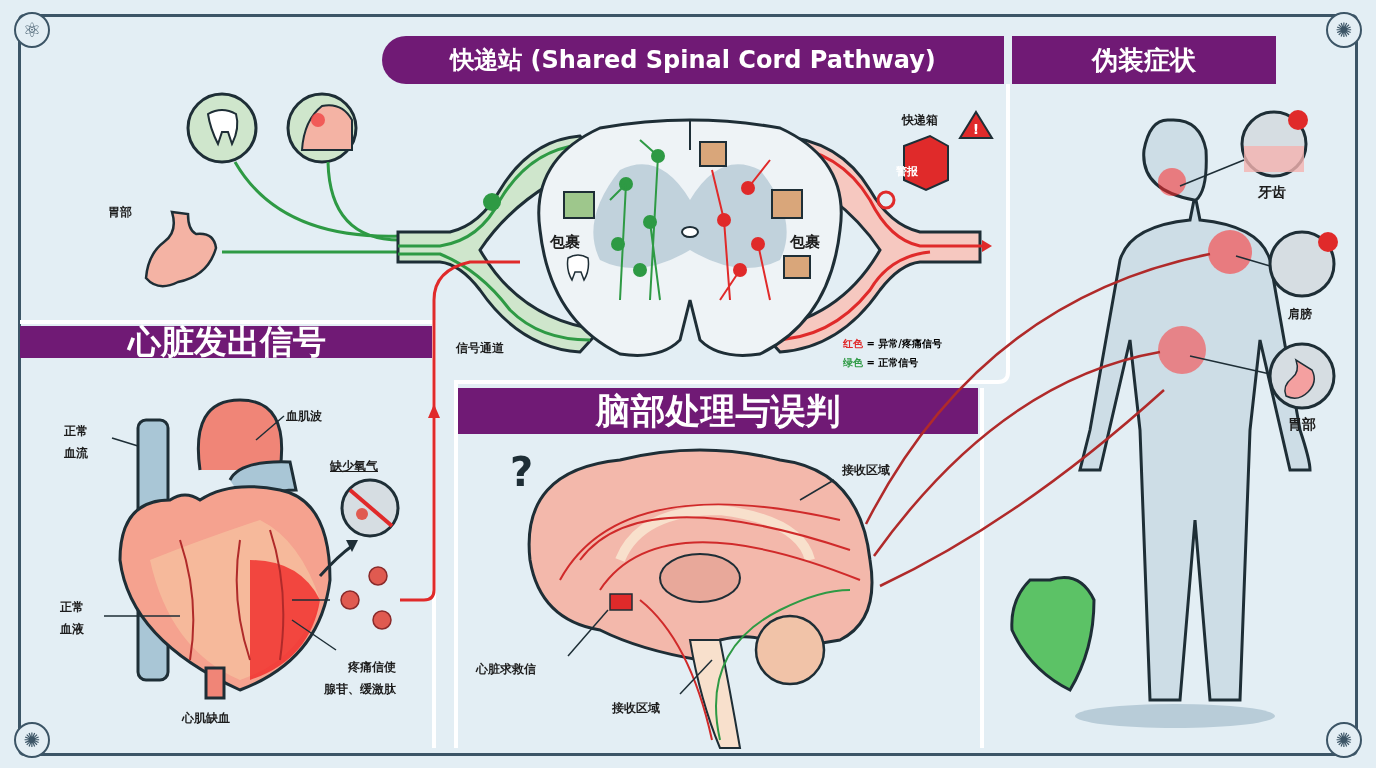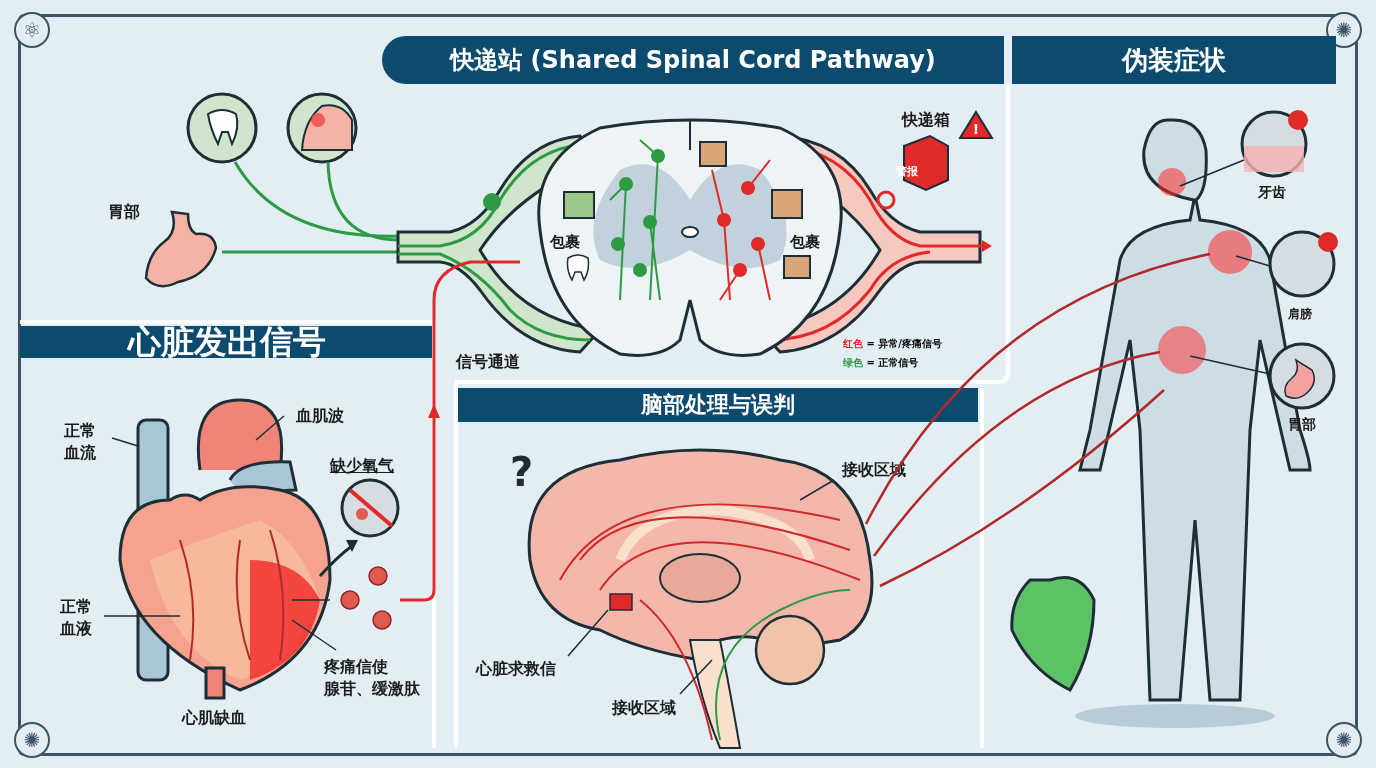--- a/index.html
+++ b/index.html
@@ -1,35 +1,35 @@
 <!DOCTYPE html>
 <html><head>
 <meta charset="utf-8">
 <style>
   html,body{margin:0;padding:0;}
   body{width:1376px;height:768px;background:#e3eef4;font-family:"DejaVu Sans","Liberation Sans",sans-serif;position:relative;overflow:hidden;}
   .frame{position:absolute;left:18px;top:14px;width:1340px;height:742px;border:3px solid #3c5566;border-radius:6px;box-sizing:border-box;}
-  .banner{position:absolute;background:#0c4a6e;color:#fff;font-weight:bold;display:flex;align-items:center;justify-content:center;box-sizing:border-box;}
-  .lbl{position:absolute;font-weight:bold;color:#1c1c1c;font-size:16px;line-height:20px;white-space:nowrap;}
+  .banner{position:absolute;background:#701a75;color:#fff;font-weight:bold;display:flex;align-items:center;justify-content:center;box-sizing:border-box;}
+  .lbl{position:absolute;font-weight:bold;color:#1c1c1c;font-size:12px;line-height:20px;white-space:nowrap;}
   svg.layer{position:absolute;left:0;top:0;}
   .corner{position:absolute;width:36px;height:36px;border:2px solid #3c5566;border-radius:50%;background:#e3eef4;display:flex;align-items:center;justify-content:center;color:#3c5566;font-size:20px;box-sizing:border-box;}
 </style>
 </head>
 <body>
 
 <div class="frame"></div>
 <div class="corner" style="left:14px;top:12px;">⚛</div>
 <div class="corner" style="left:1326px;top:12px;">✺</div>
 <div class="corner" style="left:14px;top:722px;">✺</div>
 <div class="corner" style="left:1326px;top:722px;">✺</div>
 
 <div class="banner" style="left:382px;top:36px;width:622px;height:48px;border-radius:24px 0 0 24px;font-size:24px;">快递站 (Shared Spinal Cord Pathway)</div>
-<div class="banner" style="left:1012px;top:36px;width:324px;height:48px;font-size:26px;">伪装症状</div>
+<div class="banner" style="left:1012px;top:36px;width:264px;height:48px;font-size:26px;">伪装症状</div>
 <div class="banner" style="left:20px;top:326px;width:414px;height:32px;font-size:33px;">心脏发出信号</div>
-<div class="banner" style="left:458px;top:388px;width:520px;height:34px;font-size:22px;">脑部处理与误判</div>
+<div class="banner" style="left:458px;top:388px;width:520px;height:46px;font-size:35px;">脑部处理与误判</div>
 
 <svg class="layer" width="1376" height="768">
   <path d="M1008 84 L1008 372 Q1008 382 998 382 L456 382 L456 748" fill="none" stroke="#ffffff" stroke-width="4"></path>
   <path d="M20 322 L434 322 L434 748" fill="none" stroke="#ffffff" stroke-width="4"></path>
   <path d="M982 388 L982 748" fill="none" stroke="#ffffff" stroke-width="4"></path>
 </svg>
 
 <svg class="layer" width="1376" height="768">
 
   <g>
@@ -108,21 +108,21 @@
 
   <path d="M400 600 L424 600 Q434 600 434 590 L434 300 Q434 270 470 262 L520 262" fill="none" stroke="#e02a2a" stroke-width="3"></path>
   <polygon points="428,418 434,404 440,418" fill="#e02a2a"></polygon>
 </svg>
 
 <div class="lbl" style="left:108px;top:202px;">胃部</div>
 <div class="lbl" style="left:550px;top:232px;font-size:15px;">包裹</div>
 <div class="lbl" style="left:790px;top:232px;font-size:15px;">包裹</div>
 <div class="lbl" style="left:902px;top:110px;">快递箱</div>
 <div class="lbl" style="left:896px;top:162px;font-size:11px;color:#fff;">警报</div>
-<div class="lbl" style="left:456px;top:352px;">信号通道</div>
+<div class="lbl" style="left:456px;top:338px;">信号通道</div>
 
 <div style="position:absolute;left:843px;top:334px;font-size:10px;font-weight:bold;line-height:19px;">
   <div>
     <span style="color:#e02a2a">红色</span><span> = </span><span>异常/疼痛信号</span>
   </div>
   <div>
     <span style="color:#2e9a44">绿色</span><span> = </span><span>正常信号</span>
   </div>
 </div>
 
@@ -157,23 +157,23 @@
   </g>
 </svg>
 <div class="lbl" style="left:64px;top:420px;line-height:22px;">
   <div>正常</div>
   <div>血流</div>
 </div>
 <div class="lbl" style="left:60px;top:596px;line-height:22px;">
   <div>正常</div>
   <div>血液</div>
 </div>
-<div class="lbl" style="left:296px;top:406px;">血肌波</div>
+<div class="lbl" style="left:286px;top:406px;">血肌波</div>
 <div class="lbl" style="left:330px;top:456px;text-decoration:underline;">缺少氧气</div>
-<div class="lbl" style="left:324px;top:656px;text-align:left;line-height:22px;">
+<div class="lbl" style="left:324px;top:656px;text-align:right;line-height:22px;">
   <div>疼痛信使</div>
   <div>腺苷、缓激肽</div>
 </div>
 <div class="lbl" style="left:182px;top:708px;text-align:right;">心肌缺血</div>
 
 <svg class="layer" width="1376" height="768">
   <path d="M530 560 Q520 470 620 460 Q700 440 780 460 Q860 470 870 560 Q880 620 840 640 L780 650 Q760 630 720 640 L700 660 Q640 650 600 630 Q540 620 530 560Z" fill="#f3b8ab" stroke="#1e2e36" stroke-width="3"></path>
   <path d="M620 560 Q640 510 720 510 Q800 520 810 560" fill="none" stroke="#f8e0cc" stroke-width="10"></path>
   <ellipse cx="700" cy="578" rx="40" ry="24" fill="#e8a89a" stroke="#1e2e36" stroke-width="2"></ellipse>
   <path d="M690 640 Q700 700 720 748 L740 748 Q730 690 720 640Z" fill="#f8e0cc" stroke="#1e2e36" stroke-width="2"></path>

